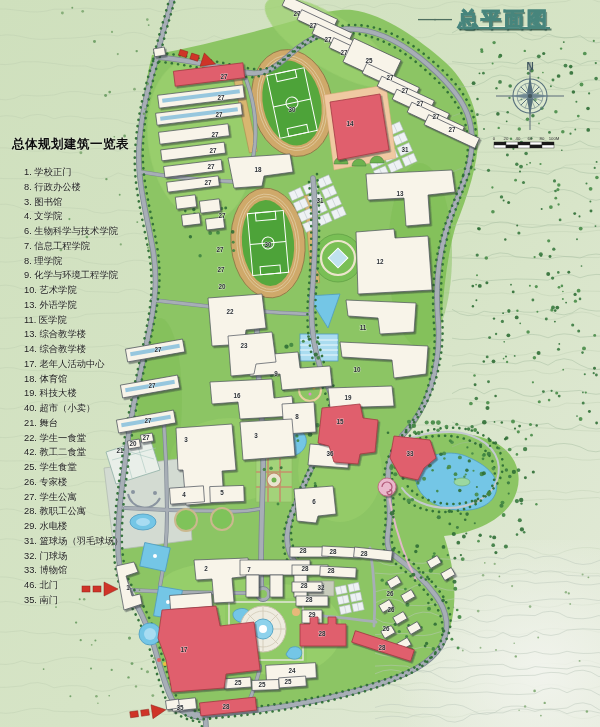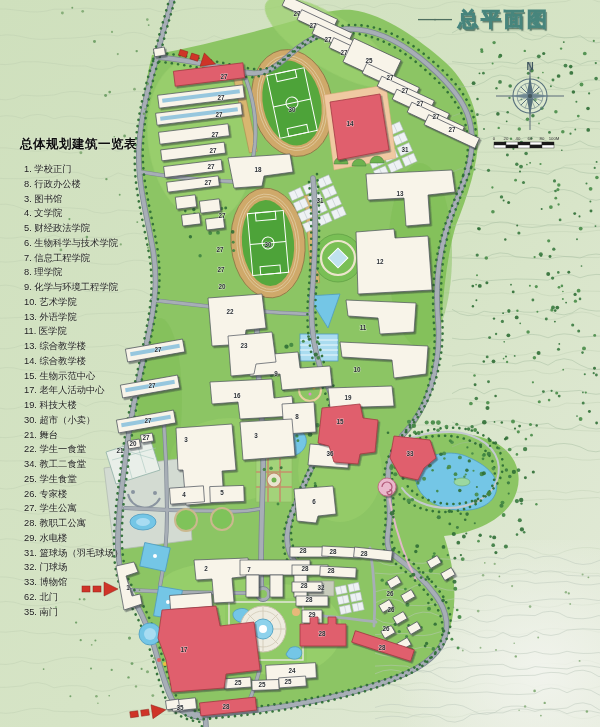--- a/index.html
+++ b/index.html
@@ -19,26 +19,26 @@
   .walk{fill:none;stroke:#e8e5d8;stroke-linecap:round}
   .tree-line{fill:none;stroke:#2e6f36;stroke-width:2.6;stroke-dasharray:.1 6.2;stroke-linecap:round;opacity:.95}
   .blabel{font:bold 6.3px "Liberation Sans","DejaVu Sans",sans-serif;fill:#2b2f33;text-anchor:middle;
           paint-order:stroke;stroke:rgba(255,255,255,.55);stroke-width:.9}
   .contour{fill:none}
   
   .plan-title{position:absolute;top:6px;right:50px;display:flex;align-items:center;gap:8px;}
   .plan-title .dash{font-weight:bold;font-size:18px;color:#4f6f60;letter-spacing:-2px;transform:scaleY(.7);}
   .plan-title .ttl{font-size:20px;font-weight:bold;letter-spacing:3px;color:#d9edf1;
       -webkit-text-stroke:1px #47857c;
-      text-shadow:1.5px 1.5px 1px rgba(28,66,56,.65), -0.5px -0.5px 0 rgba(255,255,255,.8);}
+      text-shadow:1.5px 1.5px 1px rgba(28,66,56,.65), -0.5px -0.5px 0 rgba(255,255,255,.8);text-decoration:underline;}
   
-  .legend{position:absolute;left:20px;top:136px;width:132px;color:#161616;}
+  .legend{position:absolute;left:12px;top:136px;width:132px;color:#161616;}
   .legend-title{font-size:12.5px;font-weight:bold;letter-spacing:.5px;color:#0d0d0d;margin-bottom:9px;
       text-shadow:0 0 2px rgba(255,255,255,.6);}
-  .legend ol{margin:4px;padding:0;list-style:none;}
+  .legend ol{margin:12px;padding:0;list-style:none;}
   .legend li{font-size:9.3px;line-height:14.75px;white-space:nowrap;color:#1c1c1c;
       text-shadow:0 0 2px rgba(255,255,255,.5);}
 </style>
 </head>
 <body>
 
 <div class="stage">
 <svg id="map" width="600" height="727" viewBox="0 0 600 727">
   <defs>
     <linearGradient id="bgGrad" x1="0" y1="0" x2="1" y2="1">
@@ -1158,42 +1158,41 @@
   <span class="ttl">总平面图</span>
 </div>
 
 <div class="legend">
   <div class="legend-title">总体规划建筑一览表</div>
   <ol id="legend-list">
         <li>1. 学校正门</li>
         <li>8. 行政办公楼</li>
         <li>3. 图书馆</li>
         <li>4. 文学院</li>
-        <li>5. 财经政法学院</li>
         <li>6. 生物科学与技术学院</li>
         <li>7. 信息工程学院</li>
         <li>8. 理学院</li>
         <li>9. 化学与环境工程学院</li>
         <li>10. 艺术学院</li>
         <li>13. 外语学院</li>
         <li>11. 医学院</li>
         <li>13. 综合教学楼</li>
         <li>14. 综合教学楼</li>
-        <li>15. 生物示范中心</li>
         <li>17. 老年人活动中心</li>
+        <li>18. 体育馆</li>
         <li>19. 科技大楼</li>
-        <li>30. 超市（小卖）</li>
+        <li>40. 超市（小卖）</li>
         <li>21. 舞台</li>
         <li>22. 学生一食堂</li>
-        <li>34. 教工二食堂</li>
+        <li>42. 教工二食堂</li>
         <li>25. 学生食堂</li>
         <li>26. 专家楼</li>
         <li>27. 学生公寓</li>
         <li>28. 教职工公寓</li>
         <li>29. 水电楼</li>
         <li>31. 篮球场（羽毛球场）</li>
         <li>32. 门球场</li>
         <li>33. 博物馆</li>
-        <li>62. 北门</li>
+        <li>46. 北门</li>
         <li>35. 南门</li>
       </ol>
 </div>
 </div>
 
 </body></html>

